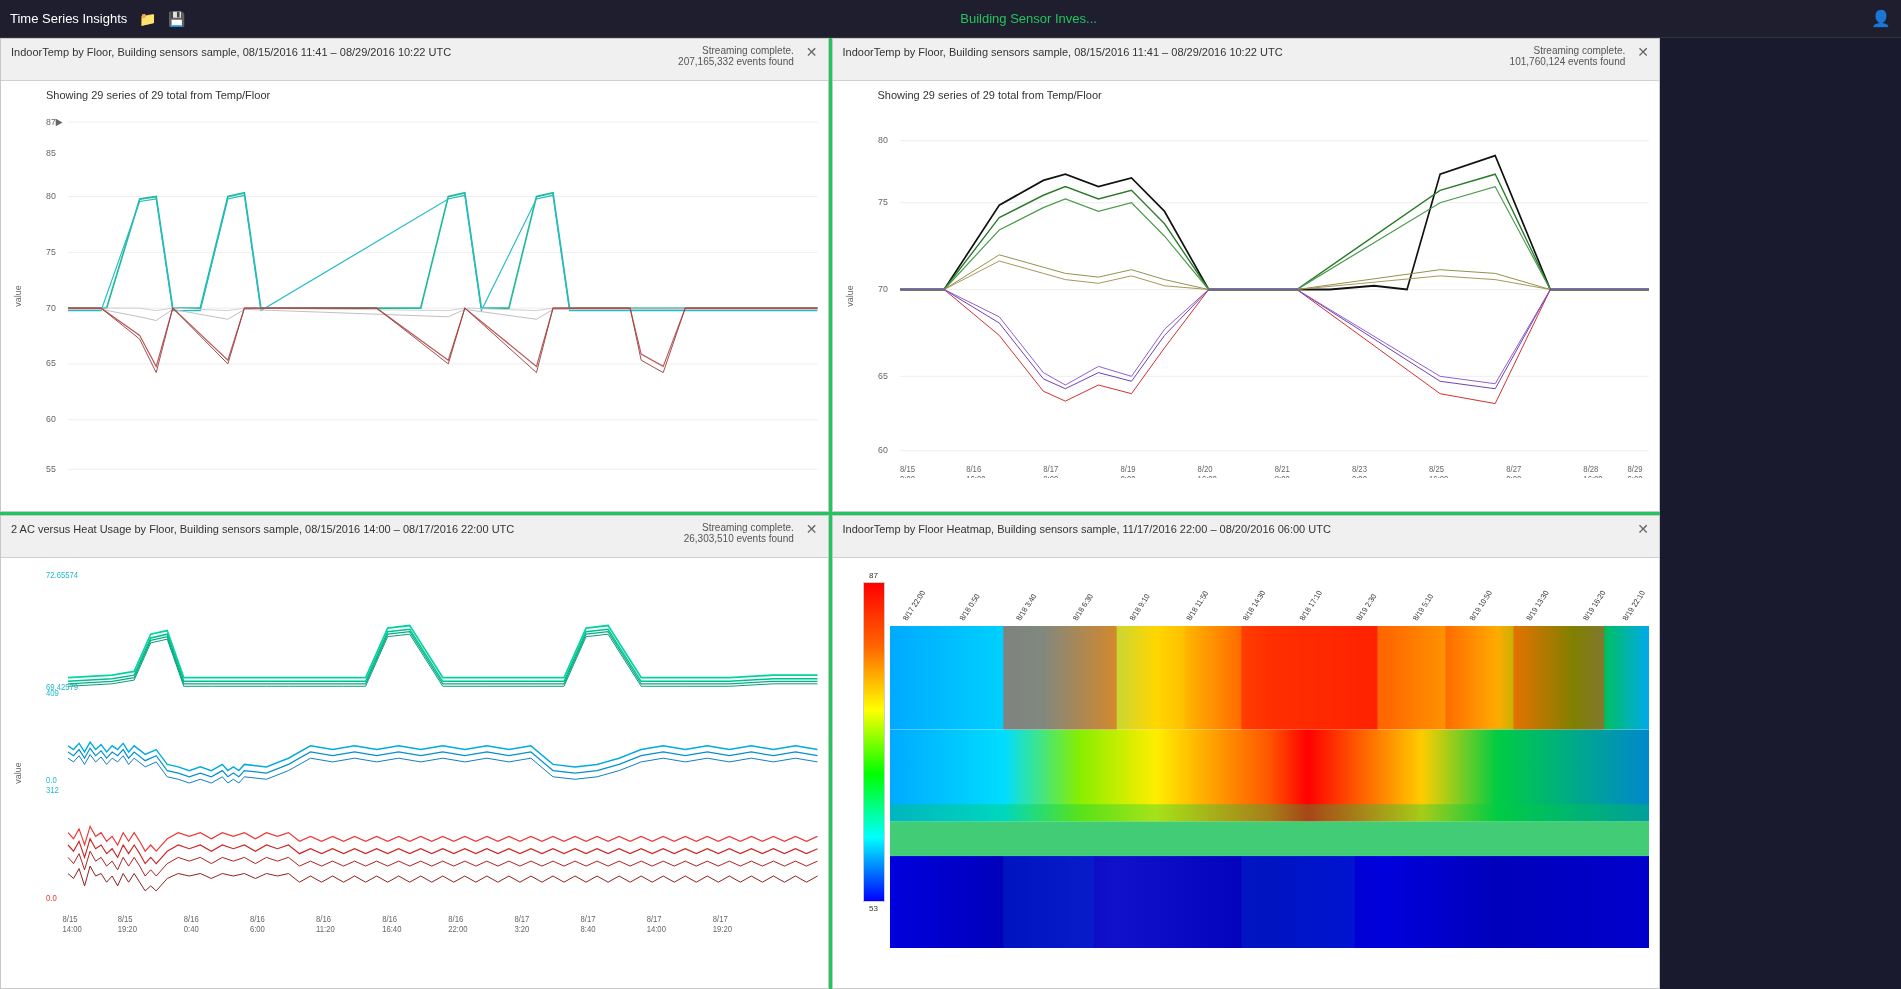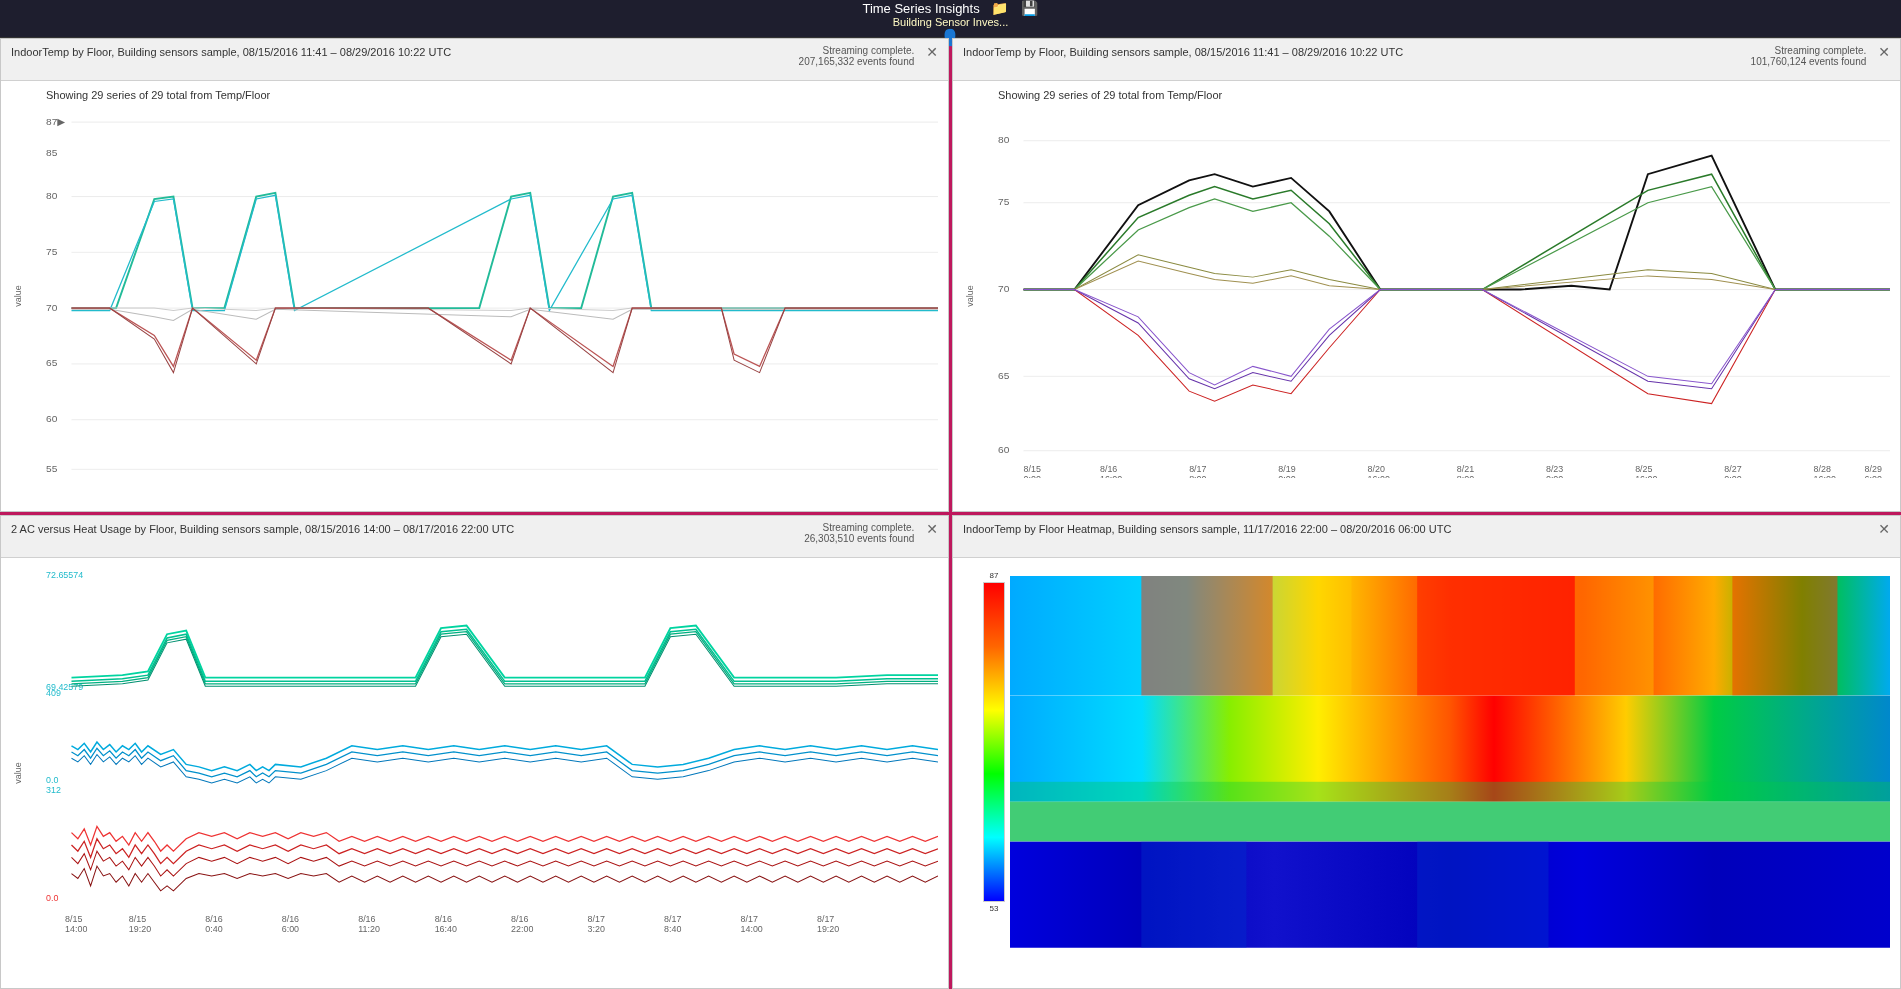--- a/index.html
+++ b/index.html
@@ -13,55 +13,54 @@
 
     
     .titlebar {
       background: #1e1e2e;
       height: 38px;
       display: flex;
       align-items: center;
       justify-content: space-between;
       padding: 0 10px;
       border-bottom: 1px solid #333;
-      flex-direction: column;
     }
     .titlebar-left {
       display: flex;
       align-items: center;
       gap: 12px;
     }
     .titlebar-title {
       color: #ffffff;
       font-size: 13px;
       font-weight: 400;
     }
     .titlebar-icon {
       color: #aaa;
       font-size: 14px;
       cursor: pointer;
     }
     .titlebar-center {
-      color: #fef9c3;
-      font-size: 11px;
+      color: #22c55e;
+      font-size: 13px;
     }
     .titlebar-right {
       color: #ccc;
       font-size: 16px;
     }
 
     
     .content {
-      width: 1901px;
+      width: 1660px;
       height: 951px;
       display: grid;
       grid-template-columns: 1fr 1fr;
       grid-template-rows: 1fr 1fr;
       gap: 3px;
-      background: #be185d;
+      background: #22c55e;
     }
 
     
     .chart-panel {
       background: #ffffff;
       border: 1px solid #c8c8c8;
       display: flex;
       flex-direction: column;
       overflow: hidden;
       position: relative;

